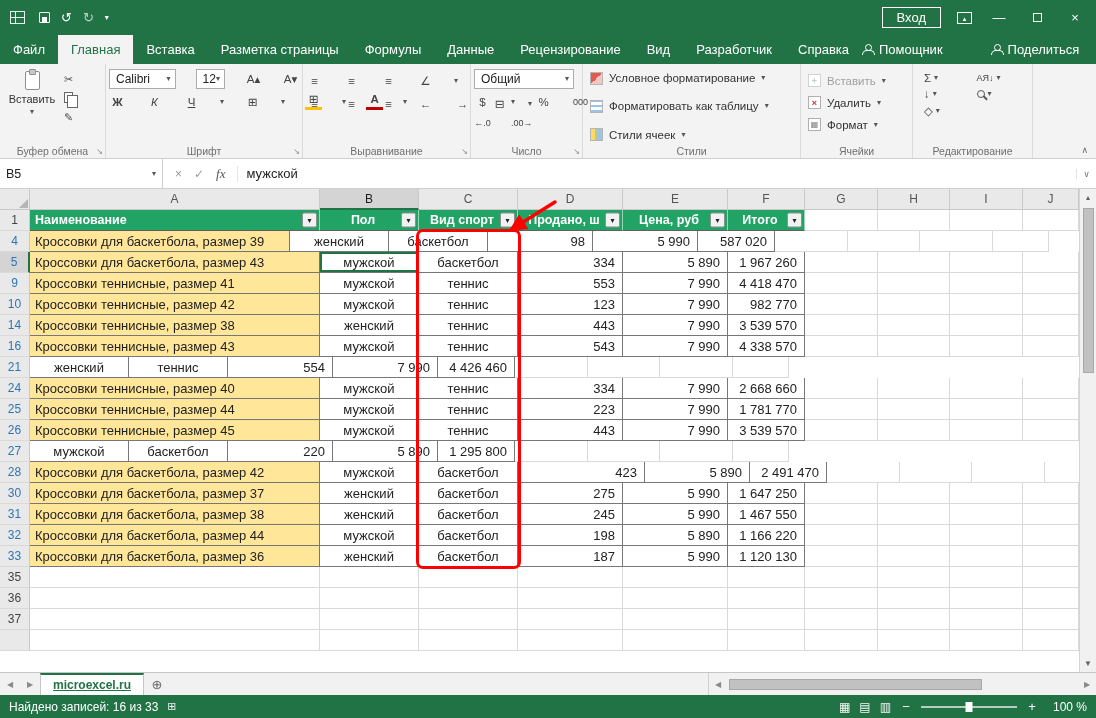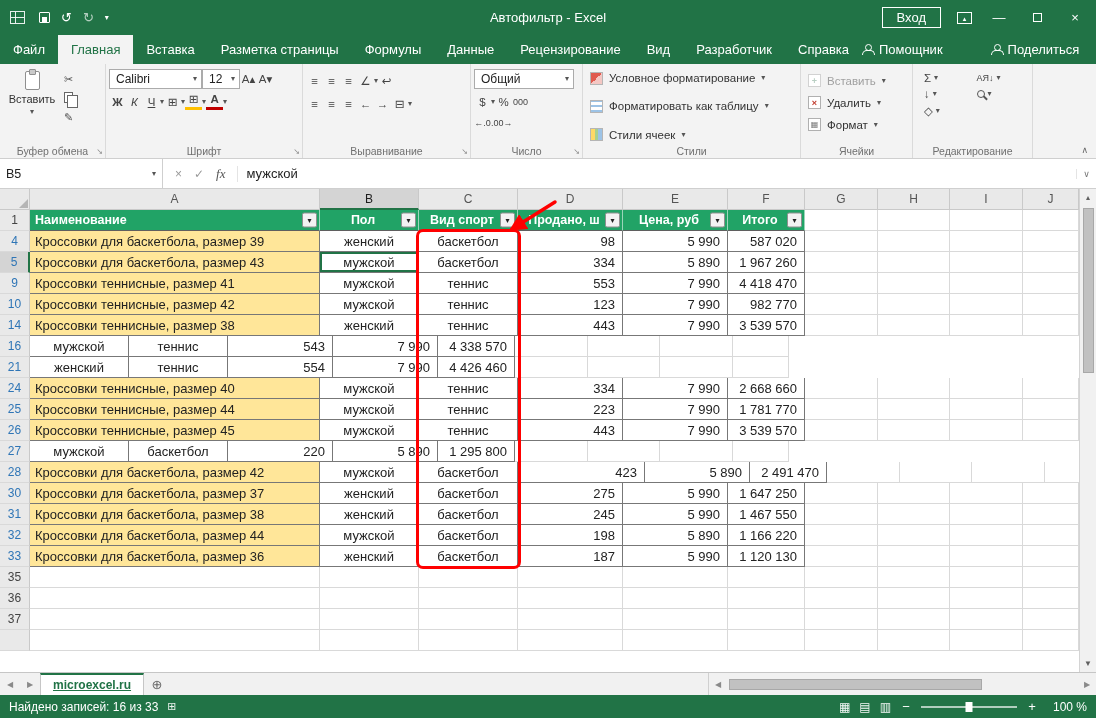--- a/index.html
+++ b/index.html
@@ -47,21 +47,21 @@
 .bigbtn{display:flex;flex-direction:column;align-items:center;gap:3px;width:50px;padding-top:4px}
 .icon-clipboard{width:15px;height:19px;border:1px solid #8f8f8f;background:#fff;border-radius:2px;position:relative}
 .icon-clipboard::before{content:"";position:absolute;top:-3px;left:3px;right:3px;height:4px;background:#c9c9c9;border:1px solid #8f8f8f;border-radius:1px}
 .blabel{font-size:11px;color:#333}
 .minicol{display:flex;flex-direction:column;gap:6px;padding-top:6px;font-size:11px;color:#555}
 .icon-copy{width:9px;height:11px;border:1px solid #666;background:#fff;position:relative;display:inline-block}
 .icon-copy::after{content:"";position:absolute;left:2px;top:2px;width:9px;height:11px;border:1px solid #666;background:#fff}
 
 .g-font{width:197px}
 .g-font .gbody{display:flex;flex-direction:column;gap:4px;padding-top:2px}
-.frow{display:flex;align-items:center;gap:0}
+.frow{display:flex;align-items:center;gap:20px}
 .combo{background:#fff;border:1px solid #ababab;height:20px;display:flex;align-items:center;justify-content:space-between;padding:0 4px 0 6px;font-size:12px;color:#222}
 .font-name{width:93px}
 .font-size{width:38px}
 .sicon{min-width:17px;height:17px;display:flex;align-items:center;justify-content:center;font-size:11.5px;color:#444;gap:1px}
 .bld{font-weight:700}.itl{font-style:italic}.und{text-decoration:underline}
 .fillic{border-bottom:3px solid #ffc000;padding-bottom:1px;line-height:1}
 .fcic{border-bottom:3px solid #c00000;padding-bottom:1px;line-height:1;font-weight:600}
 
 .g-align{width:168px}
 .g-align .gbody{display:flex;flex-direction:column;gap:6px;padding-top:5px}
@@ -162,21 +162,20 @@
 <div id="app">
 
   <header class="titlebar">
     <span class="appicon"></span>
     <div class="qat">
       <span class="icon-save"></span>
       <span class="qbtn">↺</span>
       <span class="qbtn dim">↻</span>
       <span class="qbtn qdd">▾</span>
     </div>
-    <span class="title">Автофильтр - Excel</span>
     <div class="tb-right">
       <span class="signin">Вход</span>
       <span class="rdo">▴</span>
       <span class="winbtn">—</span>
       <span class="winbtn"><span class="maxbox"></span></span>
       <span class="winbtn">×</span>
     </div>
   </header>
 
   <nav class="tabrow">
@@ -441,21 +440,21 @@
               <span>▾</span>
             </span>
           </div>
           <div class="c" style="width: 73px;"></div>
           <div class="c" style="width: 72px;"></div>
           <div class="c" style="width: 73px;"></div>
           <div class="c" style="width: 56px;"></div>
         </div>
         <div class="grow">
           <div class="rh blue">4</div>
-          <div class="c tb al tan" style="width: 290px;">Кроссовки для баскетбола, размер 39</div>
+          <div class="c tb al tan" style="width: 260px;">Кроссовки для баскетбола, размер 39</div>
           <div class="c tb ac" style="width: 99px;">женский</div>
           <div class="c tb ac" style="width: 99px;">баскетбол</div>
           <div class="c tb ar" style="width: 105px;">98</div>
           <div class="c tb ar" style="width: 105px;">5 990</div>
           <div class="c tb ar" style="width: 77px;">587 020</div>
           <div class="c" style="width: 73px;"></div>
           <div class="c" style="width: 72px;"></div>
           <div class="c" style="width: 73px;"></div>
           <div class="c" style="width: 56px;"></div>
         </div>
@@ -506,20 +505,21 @@
           <div class="c tb ar" style="width: 105px;">443</div>
           <div class="c tb ar" style="width: 105px;">7 990</div>
           <div class="c tb ar" style="width: 77px;">3 539 570</div>
           <div class="c" style="width: 73px;"></div>
           <div class="c" style="width: 72px;"></div>
           <div class="c" style="width: 73px;"></div>
           <div class="c" style="width: 56px;"></div>
         </div>
         <div class="grow">
           <div class="rh blue">16</div>
+          <div class="c tb al tan" style="width: 290px;">Кроссовки теннисные, размер 43</div>
           <div class="c tb ac" style="width: 99px;">мужской</div>
           <div class="c tb ac" style="width: 99px;">теннис</div>
           <div class="c tb ar" style="width: 105px;">543</div>
           <div class="c tb ar" style="width: 105px;">7 990</div>
           <div class="c tb ar" style="width: 77px;">4 338 570</div>
           <div class="c" style="width: 73px;"></div>
           <div class="c" style="width: 72px;"></div>
           <div class="c" style="width: 73px;"></div>
           <div class="c" style="width: 56px;"></div>
         </div>

